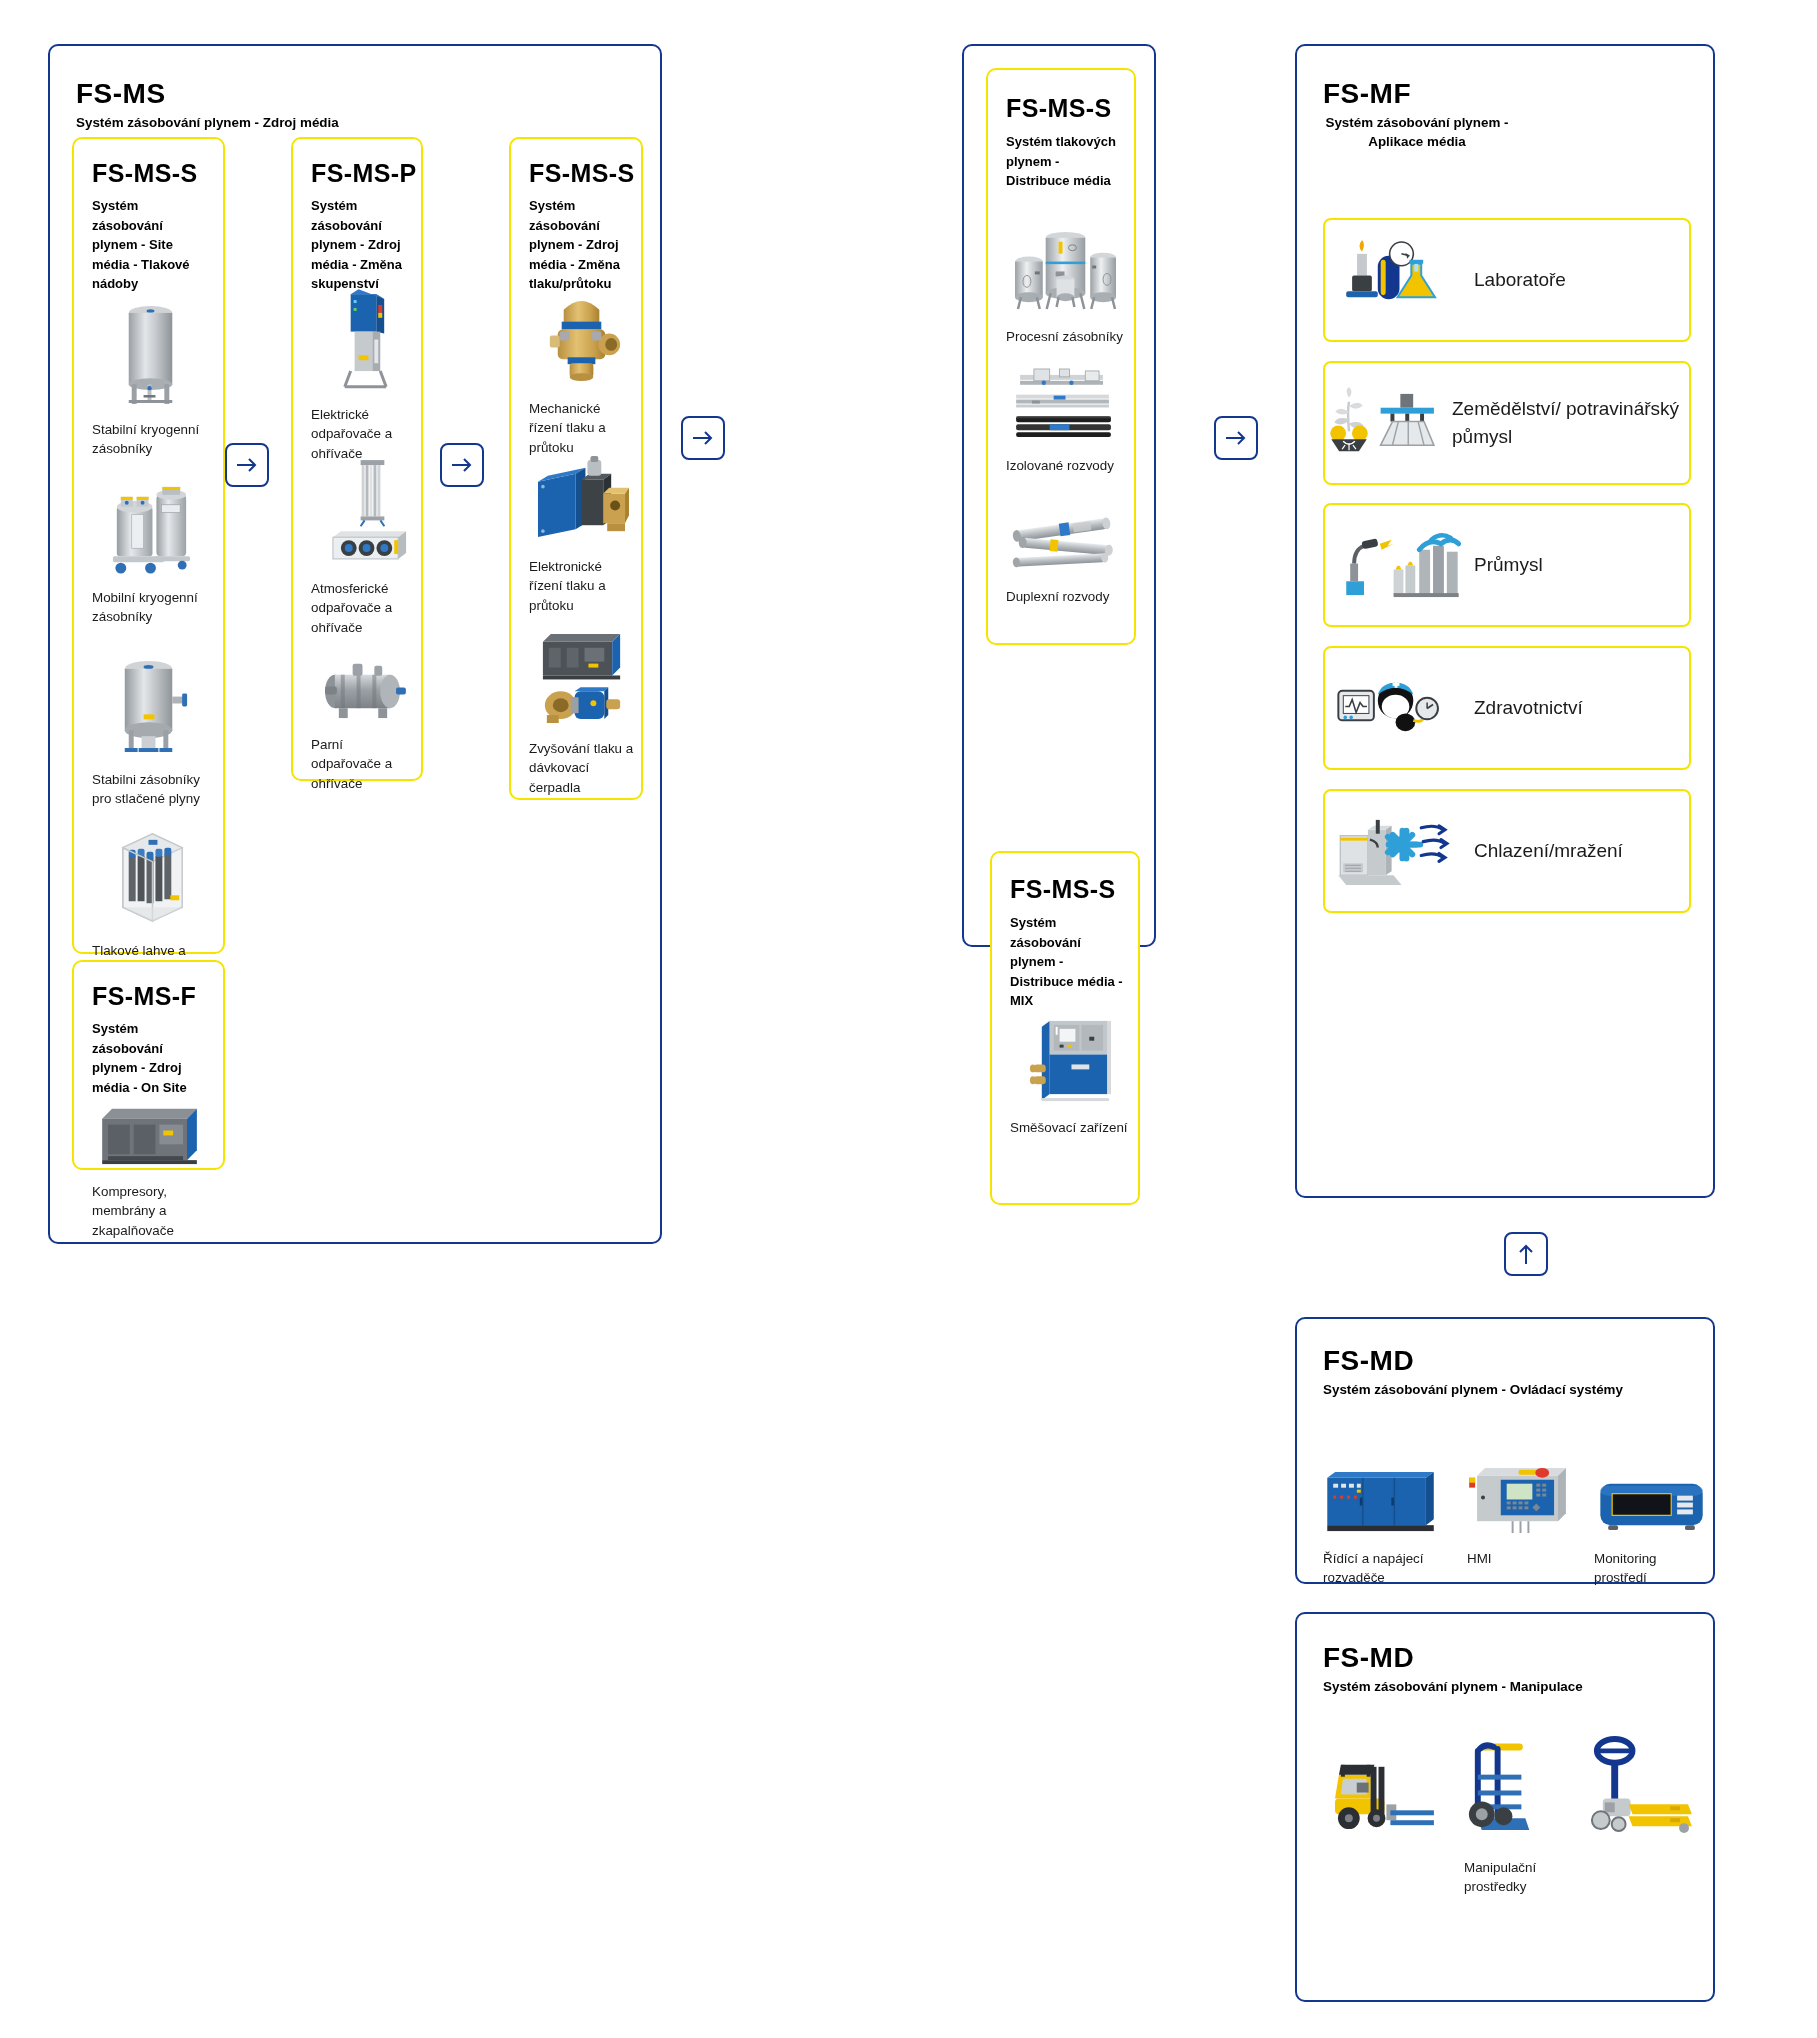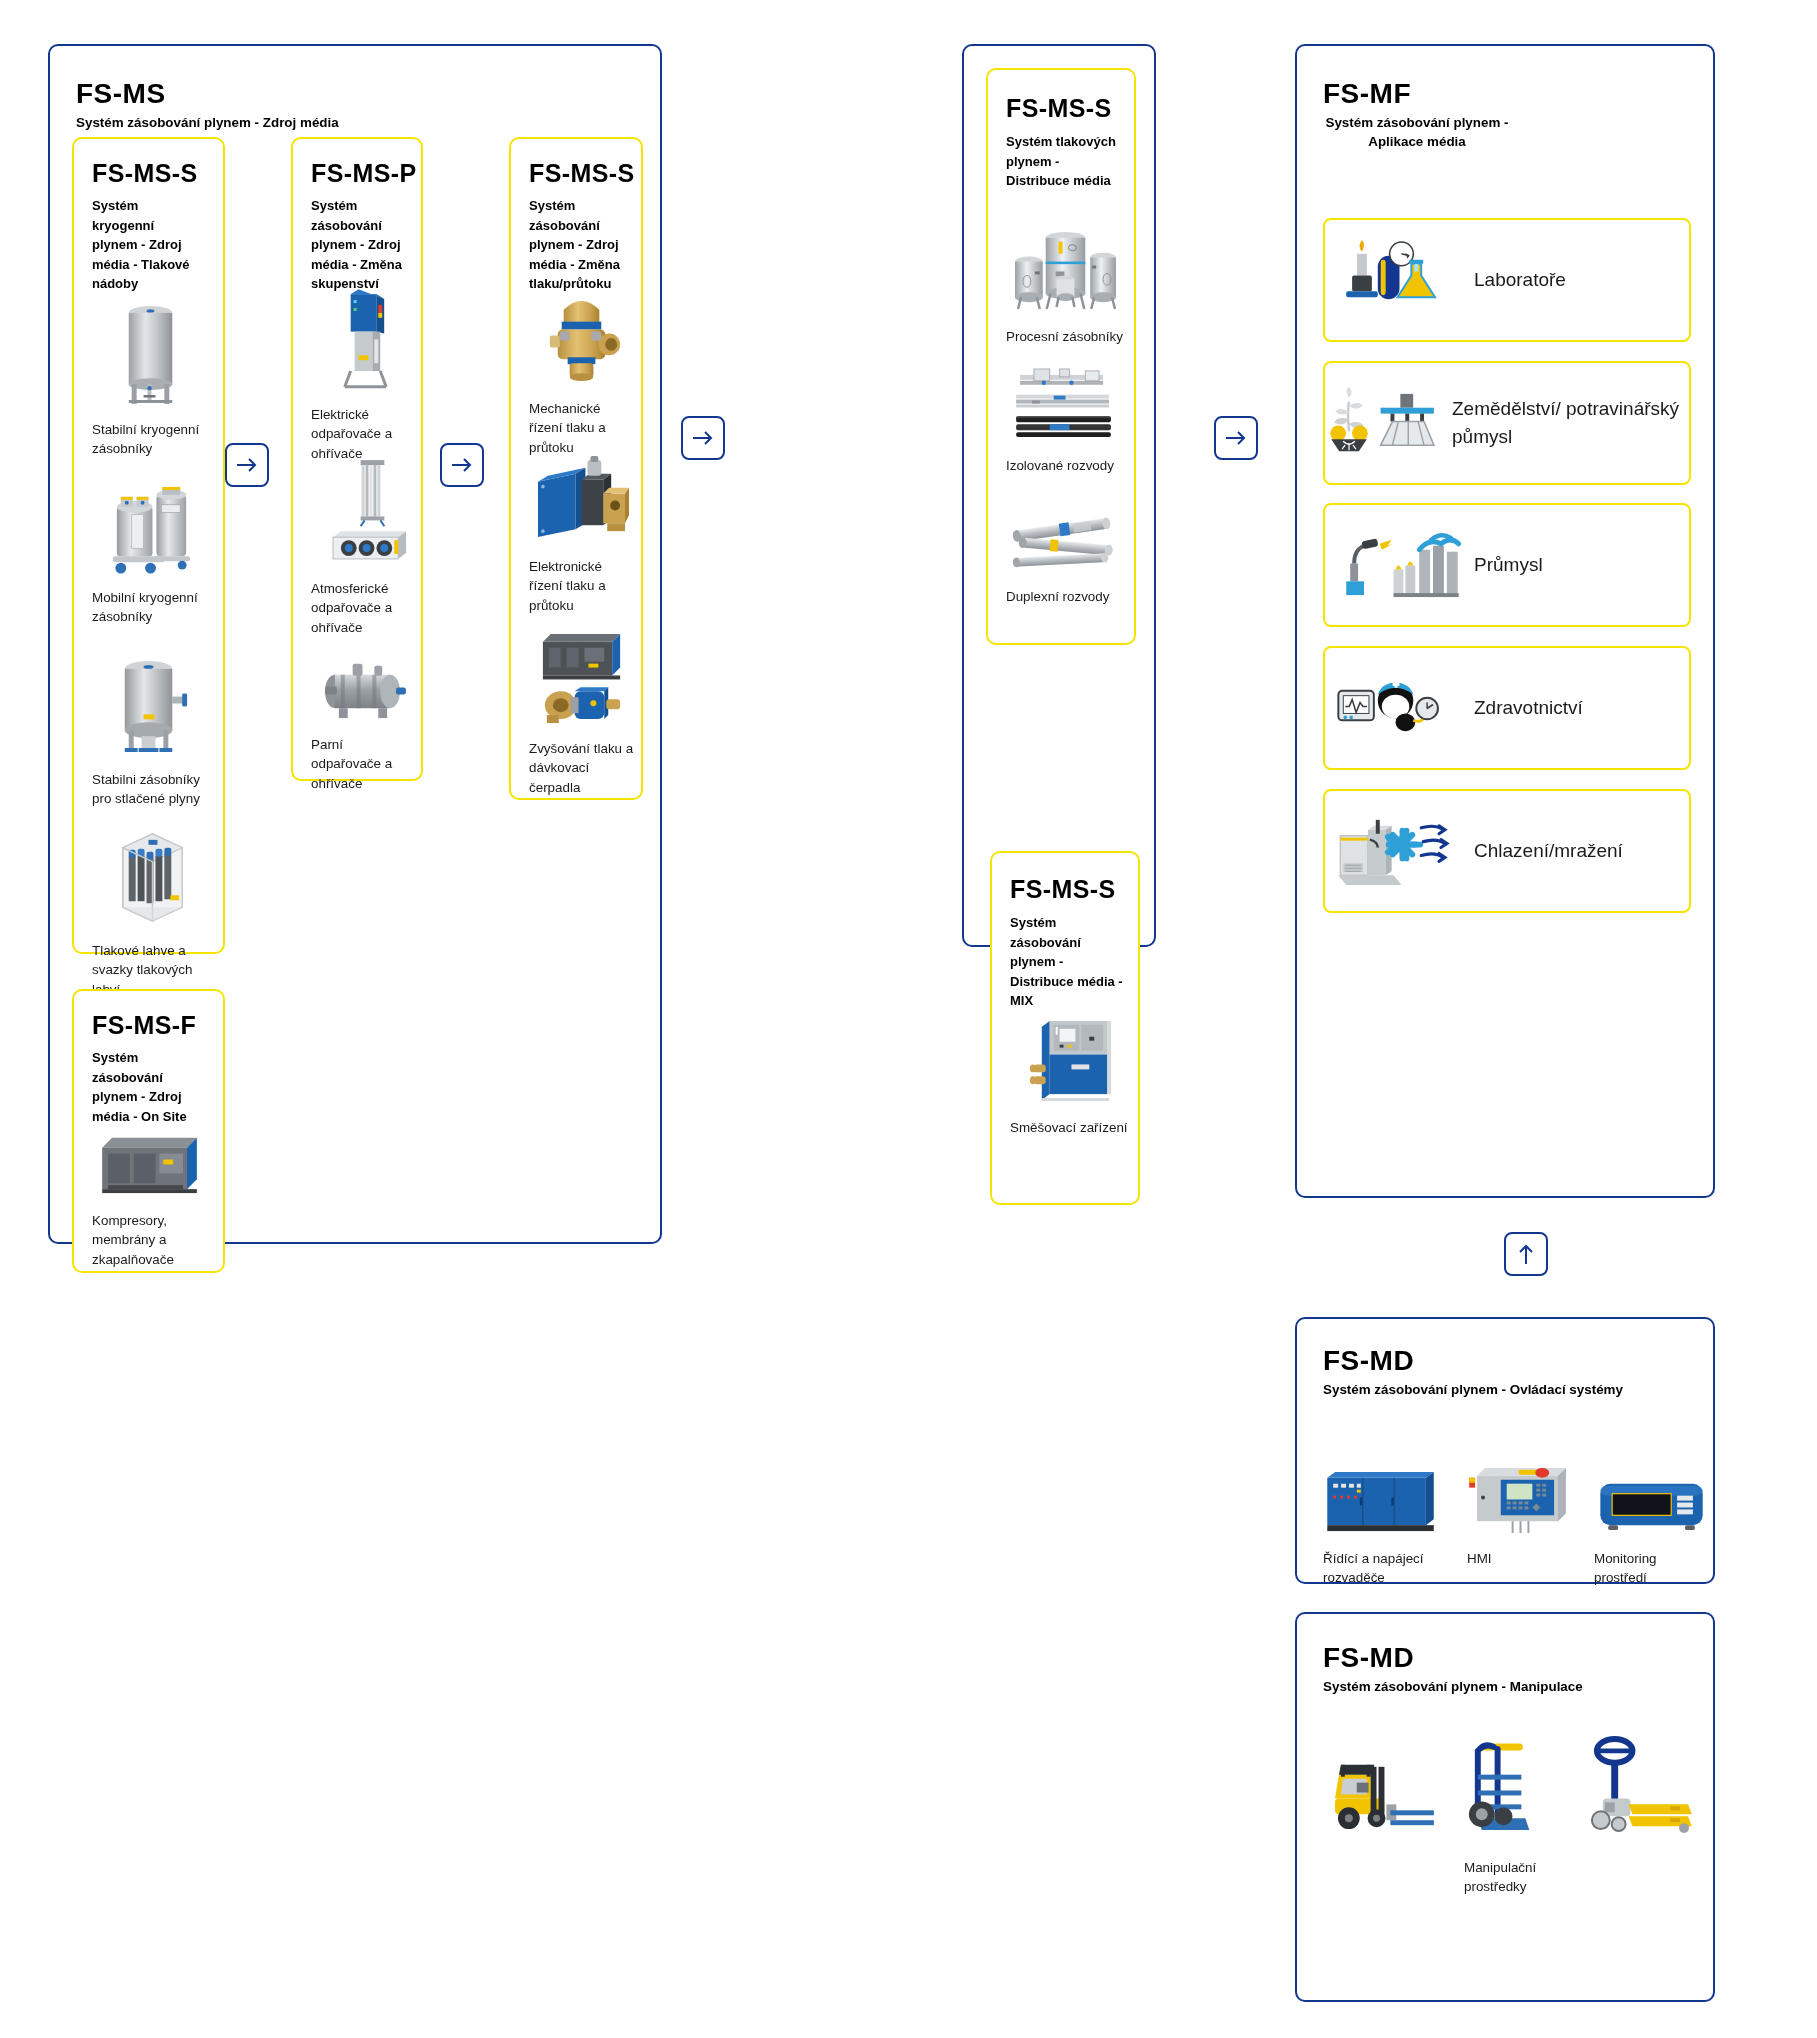--- a/index.html
+++ b/index.html
@@ -96,21 +96,21 @@
 <body>
 
 <div class="canvas">
 
   <div class="blue-box" style="left:48px; top:44px; width:614px; height:1200px;">
     <div class="grp-title" style="position:absolute; left:26px; top:32px;">FS-MS</div>
     <div class="grp-sub" style="position:absolute; left:26px; top:57px; width:426px;">Systém zásobování plynem - Zdroj média</div>
 
     <div class="yellow-box" style="left:22px; top:91px; width:153px; height:817px;">
       <div class="col-title" style="position:absolute; left:18px; top:20px;">FS-MS-S</div>
-      <div class="col-sub" style="position:absolute; left:18px; top:48px; width:111px;">Systém kryogenní plynem - Zdroj média - Tlakové nádoby</div>
+      <div class="col-sub" style="position:absolute; left:18px; top:48px; width:111px;">Systém zásobování plynem - Site média - Tlakové nádoby</div>
 
       <div class="item" style="left:18px; top:158px; width:117px;">
         <div class="art" style="height:111px;">
           <svg width="95" height="111" viewBox="0 0 96 112">
             <defs>
                 <linearGradient id="gMetal1" x1="0" y1="0" x2="1" y2="0">
               <stop offset="0" stop-color="#9aa0a5"></stop>
                   <stop offset=".38" stop-color="#e3e6e8"></stop>
               <stop offset=".62" stop-color="#c6cace"></stop>
                   <stop offset="1" stop-color="#8d9398"></stop>
@@ -394,21 +394,21 @@
               <rect x="34" y="14" width="8" height="16" fill="#9aa0a5"></rect>
               <circle cx="57" cy="20" r="3" fill="#f2c400"></circle>
               <rect x="70" y="16" width="14" height="10" rx="3" fill="#caa14e"></rect>
             </g>
           </svg>
         </div>
         <div class="item-label" style="margin-top:12px;">Zvyšování tlaku a dávkovací čerpadla</div>
       </div>
     </div>
 
-    <div class="yellow-box" style="left:22px; top:943px; width:153px; height:284px;">
+    <div class="yellow-box" style="left:22px; top:914px; width:153px; height:210px;">
       <div class="col-title" style="position:absolute; left:18px; top:20px;">FS-MS-F</div>
       <div class="col-sub" style="position:absolute; left:18px; top:48px; width:117px;">Systém zásobování plynem - Zdroj média - On Site</div>
 
       <div class="item" style="left:18px; top:135px; width:117px;">
         <div class="art" style="height:73px;">
           <svg width="109" height="73" viewBox="0 0 110 74">
             <polygon points="6,22 92,22 102,12 16,12" fill="#8a9095"></polygon>
             <rect x="6" y="22" width="86" height="42" fill="#6e7479"></rect>
             <polygon points="92,22 102,12 102,54 92,64" fill="#1b63ae"></polygon>
             <rect x="12" y="28" width="22" height="30" fill="#5a6065"></rect>

